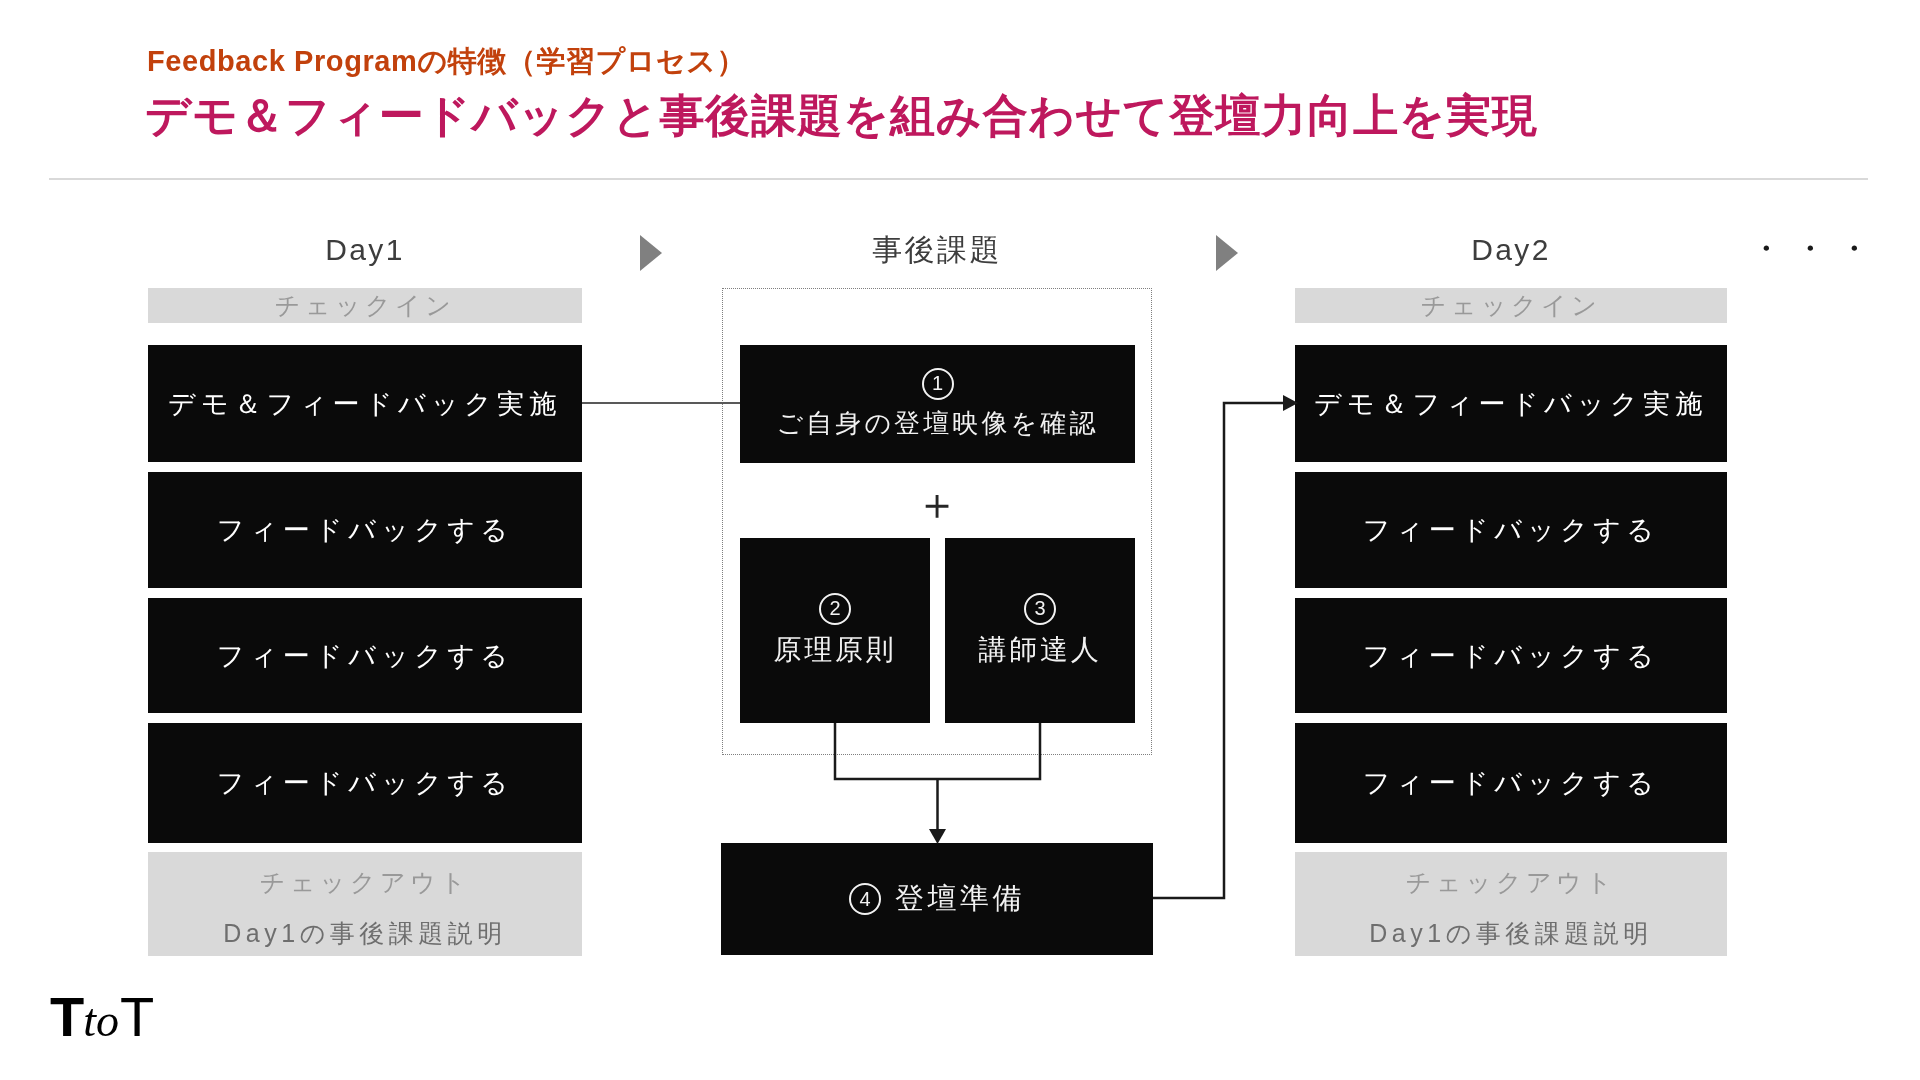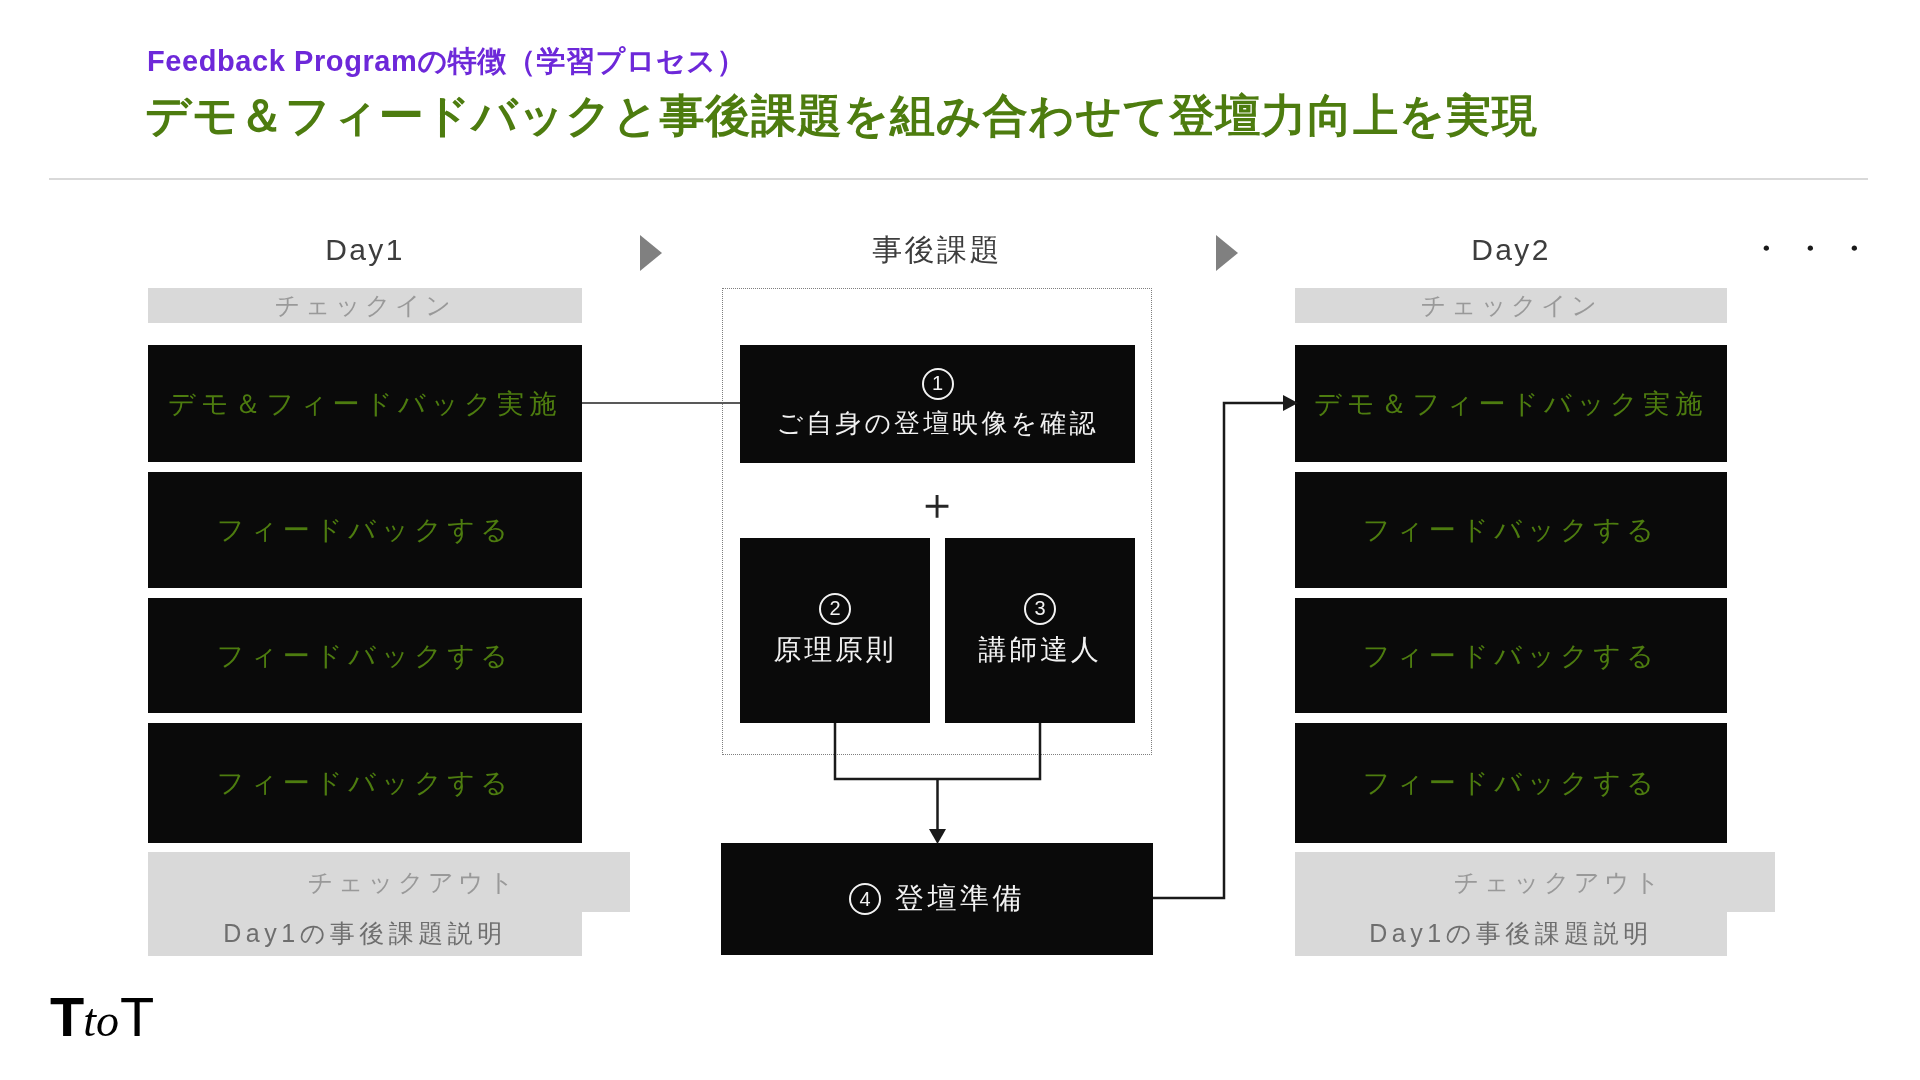--- a/index.html
+++ b/index.html
@@ -1,43 +1,43 @@
 <!DOCTYPE html>
 <html><head>
 <meta charset="utf-8">
 <style>
   html,body{margin:0;padding:0;background:#fff;}
   .canvas{position:relative;width:1920px;height:1080px;background:#ffffff;overflow:hidden;
           font-family:"Liberation Sans","DejaVu Sans",sans-serif;}
   .abs{position:absolute;}
 
-  .eyebrow{left:147px;top:42px;font-size:29px;font-weight:700;color:#6d28d9;letter-spacing:0.02em;}
-  .big-title{left:145px;top:86px;font-size:45px;font-weight:800;color:#4d7c0f;letter-spacing:0.02em;margin:0;}
+  .eyebrow{left:147px;top:42px;font-size:29px;font-weight:700;color:#c2410c;letter-spacing:0.02em;}
+  .big-title{left:145px;top:86px;font-size:45px;font-weight:800;color:#be185d;letter-spacing:0.02em;margin:0;}
   .divider{left:49px;top:178px;width:1819px;height:2px;background:#d9d9d9;}
 
   .col-header{top:228px;height:44px;display:flex;align-items:center;justify-content:center;
               font-size:30px;font-weight:300;color:#3d3d3d;letter-spacing:0.08em;}
   .h-day1{left:148px;width:434px;}
   .h-mid{left:722px;width:430px;}
   .h-day2{left:1295px;width:432px;}
   .ellipsis{left:1752px;top:230px;font-size:28px;color:#1a1a1a;letter-spacing:16px;font-weight:700;}
 
   .gray-bar{background:#d9d9d9;display:flex;align-items:center;justify-content:center;
             font-size:25px;font-weight:300;color:#999;letter-spacing:0.18em;}
   .gray-bar.note{color:#6e6e6e;}
-  .black-box{background:#0a0a0a;color:#4d7c0f;display:flex;align-items:center;justify-content:center;
+  .black-box{background:#0a0a0a;color:#ffffff;display:flex;align-items:center;justify-content:center;
              font-size:27px;font-weight:300;letter-spacing:0.2em;text-align:center;}
   .col-l{left:148px;width:434px;}
   .col-r{left:1295px;width:432px;}
   .row-checkin{top:288px;height:35px;}
   .row-demo{top:345px;height:117px;}
   .row-fb1{top:472px;height:116px;}
   .row-fb2{top:598px;height:115px;}
   .row-fb3{top:723px;height:120px;}
-  .row-checkout{top:852px;height:60px;padding-left:48px;}
+  .row-checkout{top:852px;height:60px;}
   .row-note{top:910px;height:46px;}
 
   .dotted-box{left:722px;top:288px;width:430px;height:467px;border:1px dotted #7f7f7f;box-sizing:border-box;}
   .group-label{left:722px;top:296px;width:430px;height:36px;display:flex;align-items:center;justify-content:center;
                font-size:26px;font-weight:300;color:#4d4d4d;letter-spacing:0.1em;}
   .mid-box{background:#0a0a0a;color:#f2f2f2;display:flex;flex-direction:column;gap:6px;
            align-items:center;justify-content:center;font-weight:300;text-align:center;}
   .mid-box .lbl{font-size:26px;letter-spacing:0.12em;}
   .box1{left:740px;top:345px;width:395px;height:118px;}
   .box2{left:740px;top:538px;width:190px;height:185px;}

